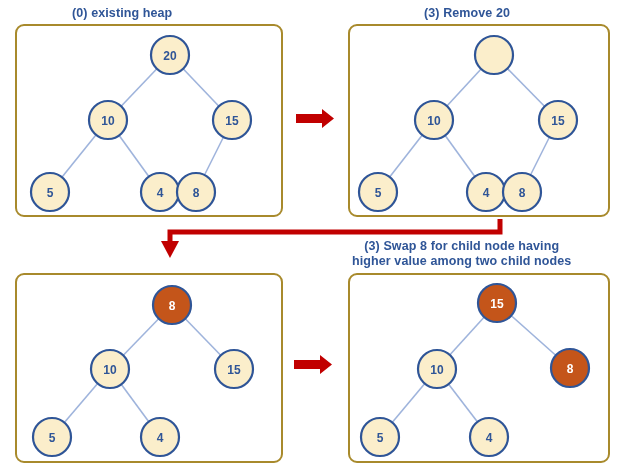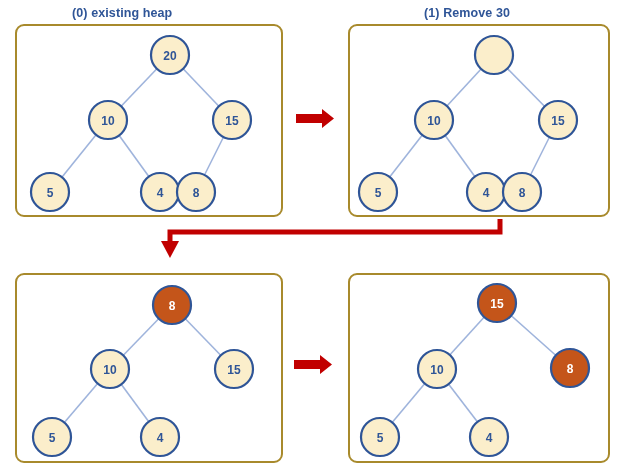--- a/index.html
+++ b/index.html
@@ -118,21 +118,21 @@
     <g>
       <circle class="node-circle node-plain" cx="160" cy="192" r="19"></circle>
       <text class="node-label label-plain" x="160" y="193">4</text>
     </g>
     <g>
       <circle class="node-circle node-plain" cx="196" cy="192" r="19"></circle>
       <text class="node-label label-plain" x="196" y="193">8</text>
     </g>
   </svg>
 
-  <div class="panel-title" style="left:424px; top:6px;">(1) Remove 30</div>
+  <div class="panel-title" style="left:424px; top:6px;">(3) Remove 20</div>
   <div class="panel-box" style="left:348px; top:24px; width:262px; height:193px;"></div>
 
   <svg class="tree-svg" width="624" height="472" style="left:0; top:0; width:624px; height:472px; pointer-events:none;">
     <g>
       <line class="edge-line" x1="494" y1="55" x2="434" y2="120"></line>
       <line class="edge-line" x1="494" y1="55" x2="558" y2="120"></line>
       <line class="edge-line" x1="434" y1="120" x2="378" y2="192"></line>
       <line class="edge-line" x1="434" y1="120" x2="486" y2="192"></line>
       <line class="edge-line" x1="558" y1="120" x2="522" y2="192"></line>
     </g>
@@ -186,20 +186,21 @@
     <g>
       <circle class="node-circle node-plain" cx="52" cy="437" r="19"></circle>
       <text class="node-label label-plain" x="52" y="438">5</text>
     </g>
     <g>
       <circle class="node-circle node-plain" cx="160" cy="437" r="19"></circle>
       <text class="node-label label-plain" x="160" y="438">4</text>
     </g>
   </svg>
 
+  <div class="panel-title" style="left:352px; top:239px;">(3) Swap 8 for child node having<br>higher value among two child nodes</div>
   <div class="panel-box" style="left:348px; top:273px; width:262px; height:190px;"></div>
 
   <svg class="tree-svg" width="624" height="472" style="left:0; top:0; width:624px; height:472px; pointer-events:none;">
     <g>
       <line class="edge-line" x1="497" y1="303" x2="437" y2="369"></line>
       <line class="edge-line" x1="497" y1="303" x2="570" y2="368"></line>
       <line class="edge-line" x1="437" y1="369" x2="380" y2="437"></line>
       <line class="edge-line" x1="437" y1="369" x2="489" y2="437"></line>
     </g>
     <g>

